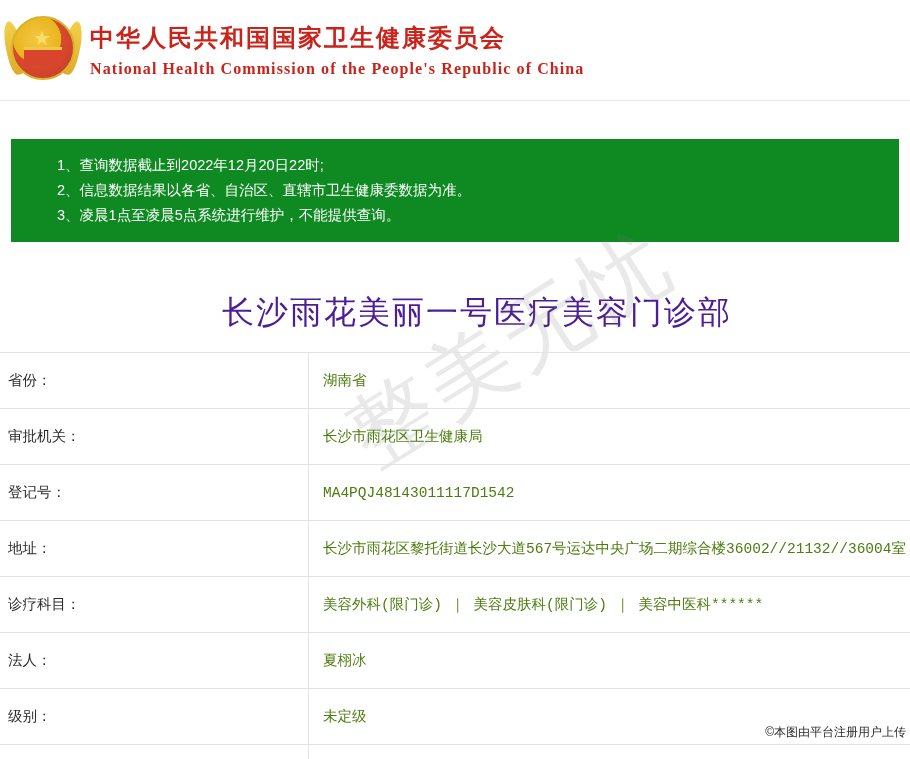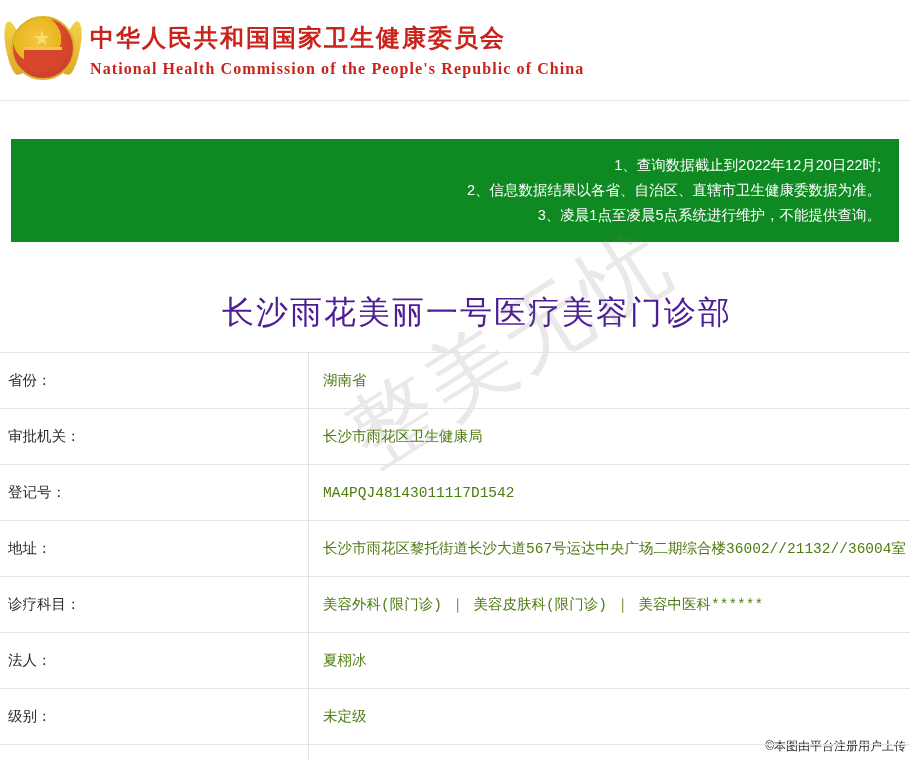--- a/index.html
+++ b/index.html
@@ -108,21 +108,20 @@
   
   .notice-wrap {
     padding: 38px 11px 0 11px;
   }
   .notice {
     background: #0f8a22;
     color: #ffffff;
     padding: 14px 18px 14px 46px;
     box-sizing: border-box;
     width: 888px;
-    text-align: right;
   }
   .notice-line {
     font-size: 14.5px;
     line-height: 25px;
     white-space: nowrap;
   }
 
   
   .main-title {
     margin-top: 44px;
@@ -182,21 +181,21 @@
     white-space: nowrap;
     pointer-events: none;
     z-index: 1;
     letter-spacing: 4px;
   }
 
   
   .footer-note {
     position: absolute;
     right: 4px;
-    bottom: 4px;
+    bottom: 18px;
     font-size: 12px;
     color: #2b2b2b;
     background: rgba(255,255,255,0.85);
     white-space: nowrap;
   }
 </style>
 </head>
 <body>
 
 <div class="header">

